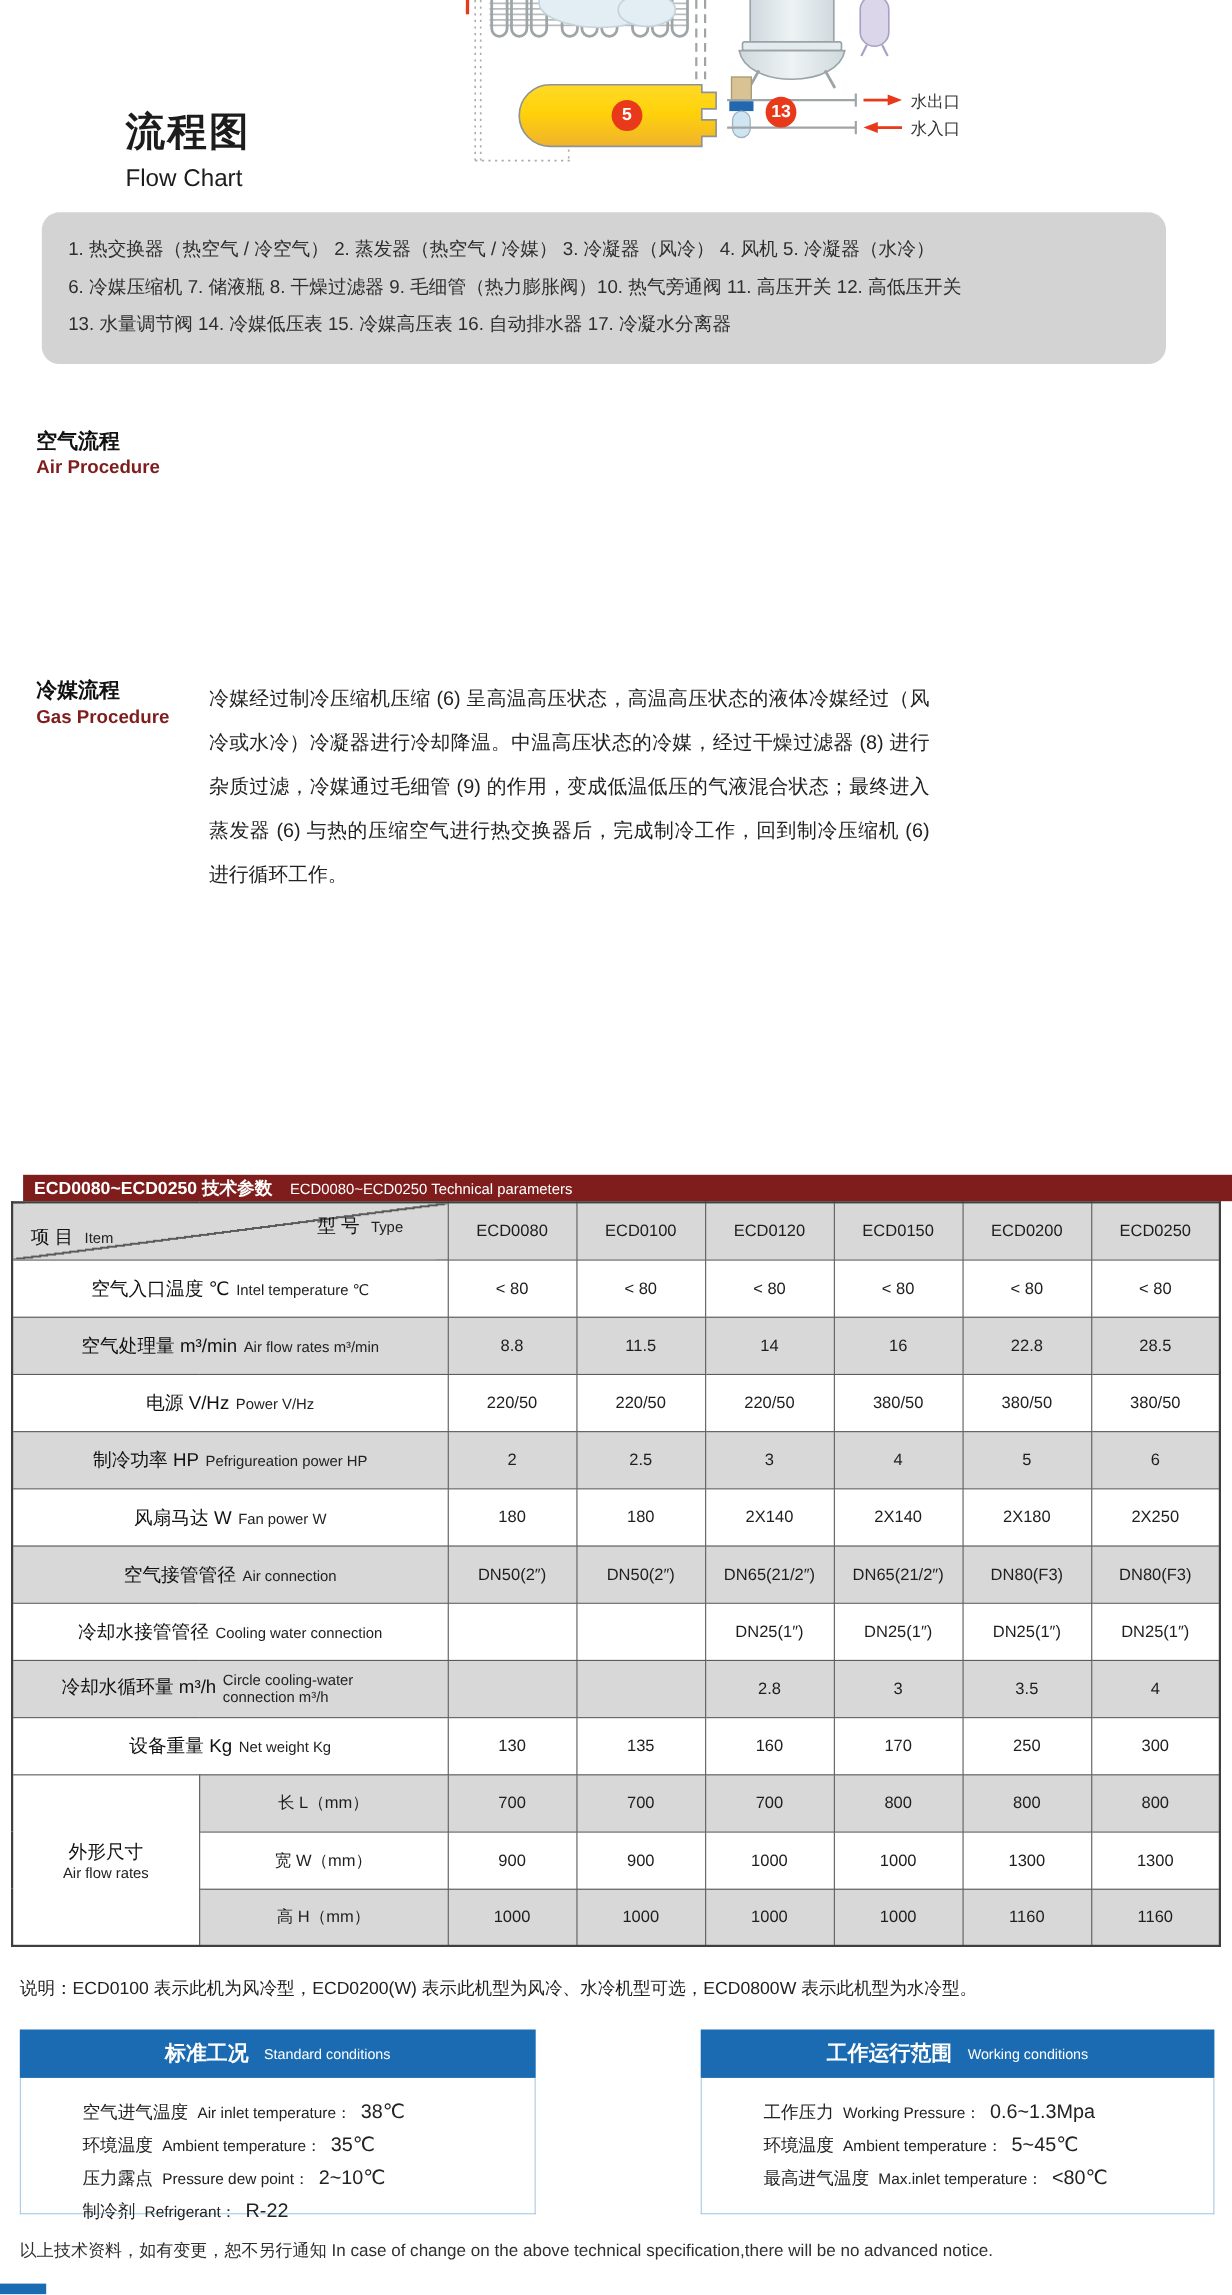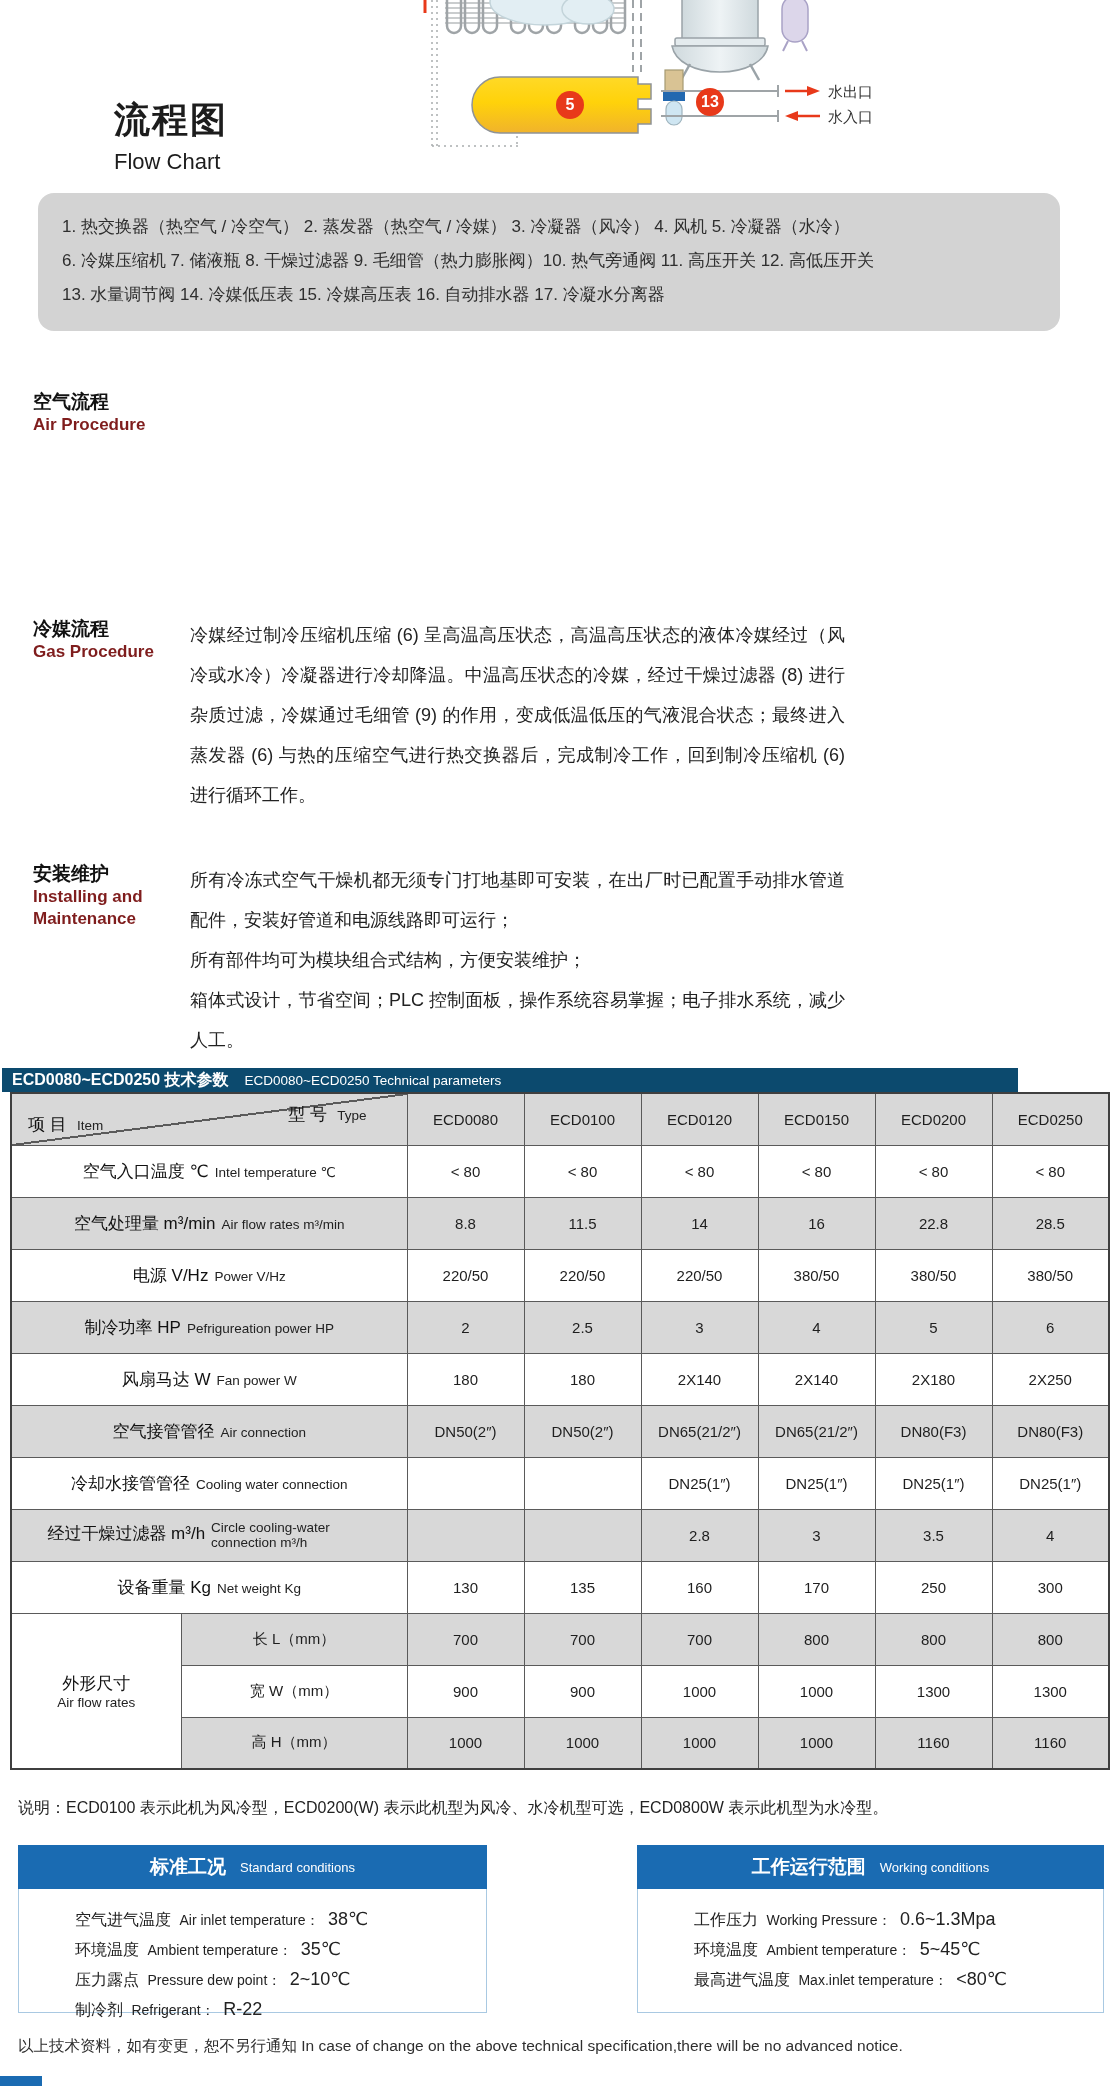--- a/index.html
+++ b/index.html
@@ -25,21 +25,21 @@
   
   .section{position:absolute;left:33px;width:1054px;}
   .sec-label{position:absolute;left:0;top:2px;width:152px;}
   .sec-label .cn{font-size:19px;font-weight:bold;color:#111;line-height:24px;}
   .sec-label .en{font-size:17px;font-weight:bold;color:#7f1d1d;line-height:22px;}
   .sec-text{position:absolute;left:157px;top:0;width:655px;font-size:18px;line-height:40px;
             text-align:justify;color:#222;}
   .sec-text p{margin:0;}
 
   
-  .tbl-bar{position:absolute;left:2px;top:1068px;width:1016px;height:24px;background:#0c4a6e;
+  .tbl-bar{position:absolute;left:21px;top:1068px;width:1100px;height:24px;background:#7f1d1d;
            color:#fff;display:flex;align-items:center;box-sizing:border-box;padding-left:10px;}
   .tbl-bar .cn{font-size:16px;font-weight:bold;}
   .tbl-bar .en{font-size:13.5px;margin-left:16px;}
   table.tech{position:absolute;left:10px;top:1092px;width:1100px;border-collapse:collapse;
              table-layout:fixed;border:2px solid #3f3f3f;}
   table.tech td{border:1px solid #5a5a5a;font-size:15px;text-align:center;color:#1e1e1e;
                 padding:0 4px;box-sizing:border-box;}
   table.tech tr{height:52px;}
   tr.hdr{height:64px;}
   tr.tall{height:62px;}
@@ -192,31 +192,20 @@
   </div>
 
   <div class="section" style="top:615px;height:212px;">
     <div class="sec-label">
       <div class="cn">冷媒流程</div>
       <div class="en">Gas Procedure</div>
     </div>
     <div class="sec-text">冷媒经过制冷压缩机压缩 (6) 呈高温高压状态，高温高压状态的液体冷媒经过（风冷或水冷）冷凝器进行冷却降温。中温高压状态的冷媒，经过干燥过滤器 (8) 进行杂质过滤，冷媒通过毛细管 (9) 的作用，变成低温低压的气液混合状态；最终进入蒸发器 (6) 与热的压缩空气进行热交换器后，完成制冷工作，回到制冷压缩机 (6) 进行循环工作。</div>
   </div>
 
-  <div class="section" style="top:860px;height:210px;">
-    <div class="sec-label">
-      <div class="cn">安装维护</div>
-      <div class="en">Installing and Maintenance</div>
-    </div>
-    <div class="sec-text">
-      <p>所有冷冻式空气干燥机都无须专门打地基即可安装，在出厂时已配置手动排水管道配件，安装好管道和电源线路即可运行；</p>
-      <p>所有部件均可为模块组合式结构，方便安装维护；</p>
-      <p>箱体式设计，节省空间；PLC 控制面板，操作系统容易掌握；电子排水系统，减少人工。</p>
-    </div>
-  </div>
 
   <div class="tbl-bar">
     <span class="cn">ECD0080~ECD0250 技术参数</span>
     <span class="en">ECD0080~ECD0250 Technical parameters</span>
   </div>
 
   <table class="tech">
     <colgroup>
         <col style="width:170px">
         <col style="width:226px">
@@ -303,21 +292,21 @@
     <tr>
       <td class="lbl" colspan="2"><span class="lc">冷却水接管管径</span><span class="le">Cooling water connection</span></td>
       <td></td>
       <td></td>
       <td>DN25(1″)</td>
       <td>DN25(1″)</td>
       <td>DN25(1″)</td>
       <td>DN25(1″)</td>
     </tr>
     <tr class="g tall">
-      <td class="lbl" colspan="2"><span class="lc">经过干燥过滤器 m³/h</span><span class="le wrap">Circle cooling-water connection m³/h</span></td>
+      <td class="lbl" colspan="2"><span class="lc">冷却水循环量 m³/h</span><span class="le wrap">Circle cooling-water connection m³/h</span></td>
       <td></td>
       <td></td>
       <td>2.8</td>
       <td>3</td>
       <td>3.5</td>
       <td>4</td>
     </tr>
     <tr>
       <td class="lbl" colspan="2"><span class="lc">设备重量 Kg</span><span class="le">Net weight Kg</span></td>
       <td>130</td>

